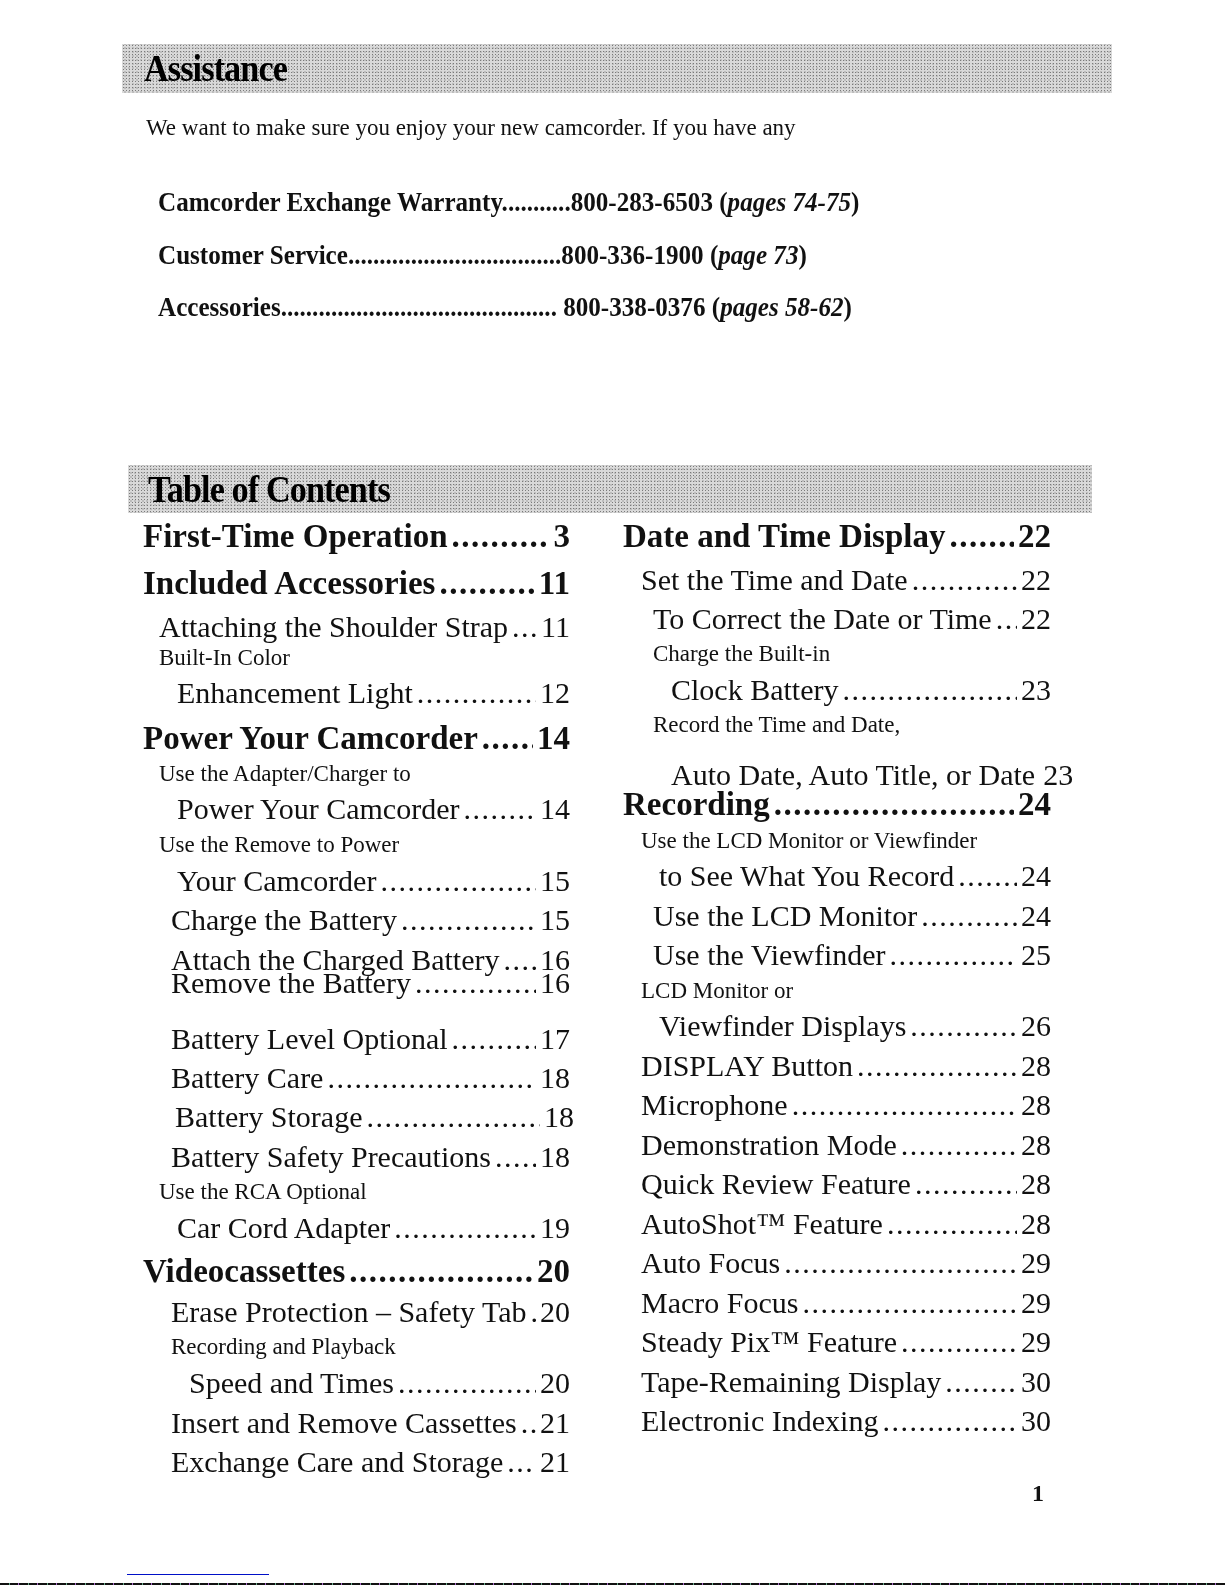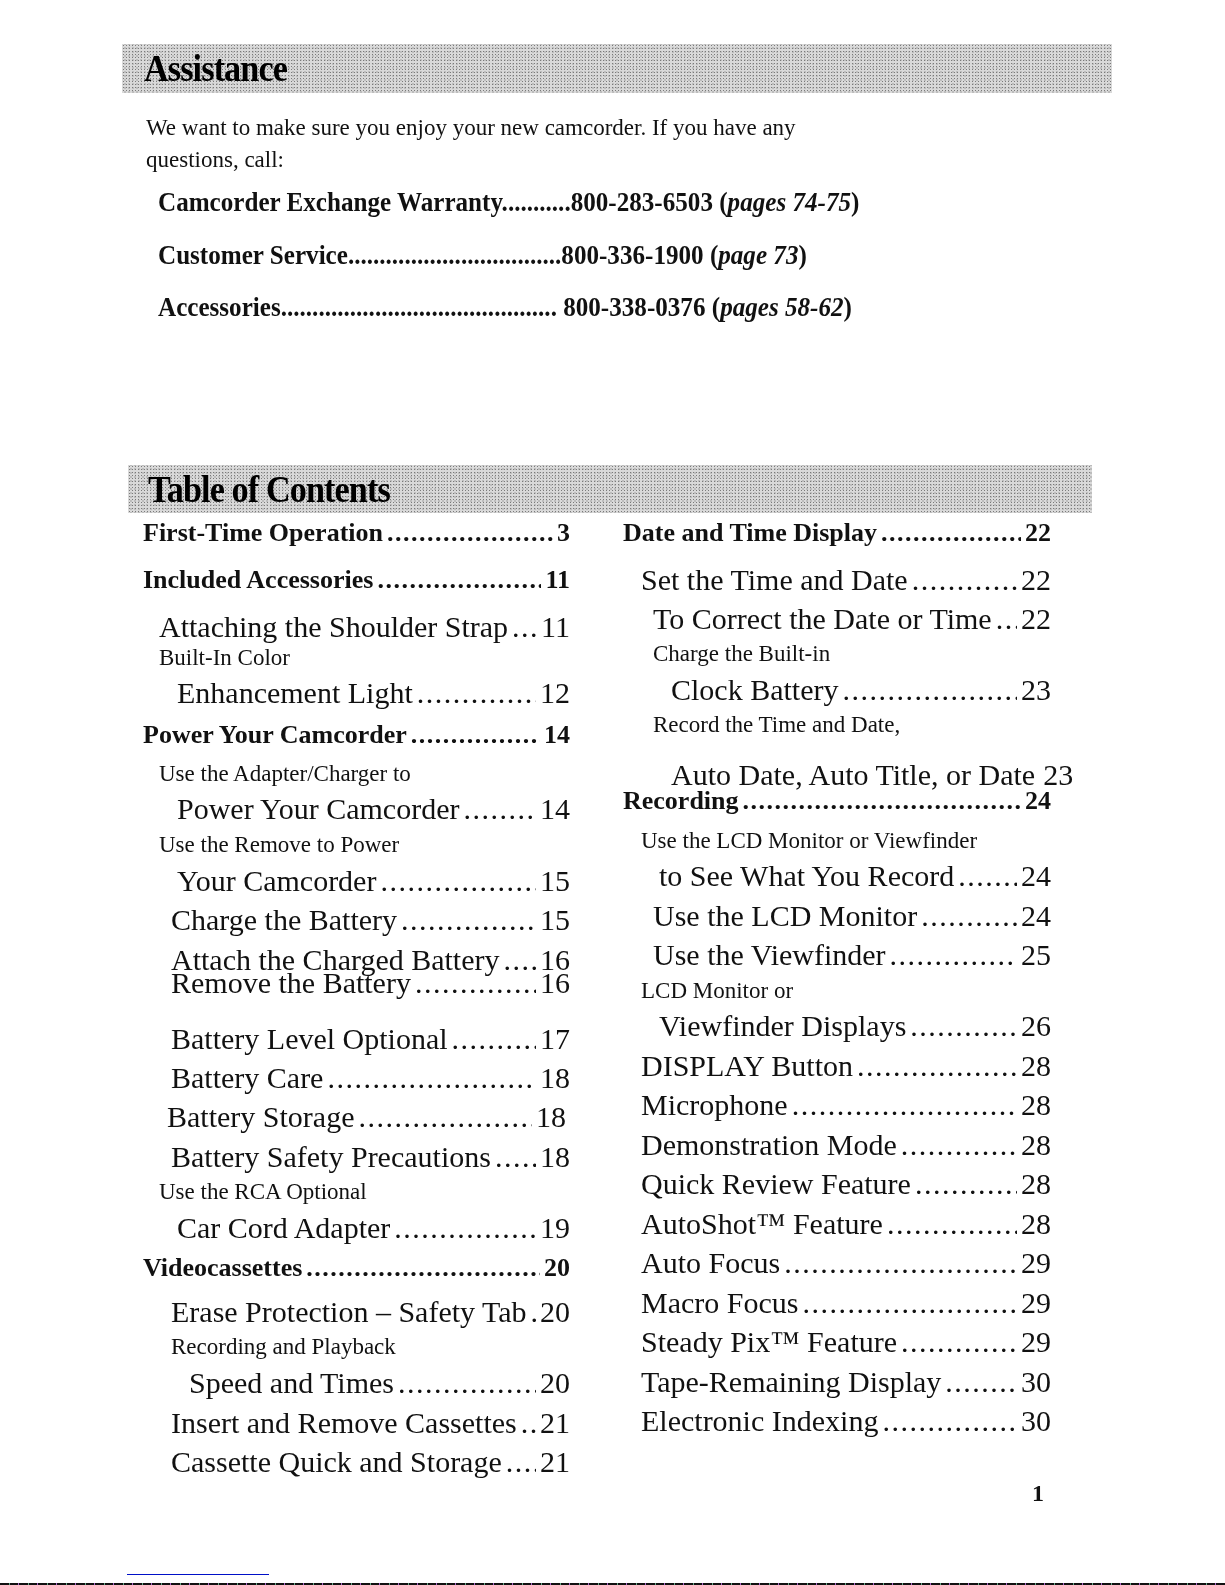--- a/index.html
+++ b/index.html
@@ -25,39 +25,38 @@
   .contact .ph-pages { font-style:italic; }
 
   .toc-col { position:absolute; top:518px; width:430px; }
   #toc-left { left:143px; }
   #toc-right { left:623px; }
   .row { position:absolute; display:flex; align-items:baseline; white-space:nowrap; }
   .row .lbl { flex:0 0 auto; }
   .row .dots { flex:1 1 auto; overflow:hidden; margin:0 4px; letter-spacing:1.5px; }
   .row .dots::before { content:"................................................................................................................................"; }
   .row .pg { flex:0 0 auto; text-align:right; }
-  .major { font-weight:bold; font-size:26px; }
+  .major { font-weight:bold; font-size:33px; }
   .minor { font-size:30px; }
   .cont { position:absolute; font-size:23px; white-space:nowrap; }
 
   .page-num { position:absolute; left:1032px; top:1480px; font-weight:bold; font-size:24px; }
   .blue-line { position:absolute; left:127px; top:1574px; width:142px; height:1px; background:#0010c8; }
   .bottom-line { position:absolute; left:0; top:1583px; width:1225px; height:2px;
     background:repeating-linear-gradient(90deg,#111 0 9px,#6a8 9px 10px,#111 10px 18px,#a6c 18px 19px); }
 </style>
 </head>
 <body>
 
 <div id="assist-banner" class="banner">
   <div class="btitle">Assistance</div>
 </div>
 
 <div class="intro">
   <div>We want to make sure you enjoy your new camcorder. If you have any</div>
-  <div>questions, call:</div>
 </div>
 
 <div class="contact" style="top:187px">
   <span>Camcorder Exchange Warranty</span><span>...........</span><span>800-283-6503</span> (<span class="ph-pages">pages 74-75</span>)
 </div>
 <div class="contact" style="top:240px">
   <span>Customer Service</span><span>..................................</span><span>800-336-1900</span> (<span class="ph-pages">page 73</span>)
 </div>
 <div class="contact" style="top:292px">
   <span>Accessories</span><span>............................................ </span><span>800-338-0376</span> (<span class="ph-pages">pages 58-62</span>)
@@ -124,21 +123,21 @@
   <div class="row minor" style="top:504px;left:28px;width:399px">
       <span class="lbl">Battery Level Optional</span>
       <span class="dots"></span>
       <span class="pg">17</span>
     </div>
   <div class="row minor" style="top:543px;left:28px;width:399px">
       <span class="lbl">Battery Care</span>
       <span class="dots"></span>
       <span class="pg">18</span>
     </div>
-  <div class="row minor" style="top:582px;left:24px;width:399px">
+  <div class="row minor" style="top:582px;left:32px;width:399px">
       <span class="lbl">Battery Storage</span>
       <span class="dots"></span>
       <span class="pg">18</span>
     </div>
   <div class="row minor" style="top:622px;left:28px;width:399px">
       <span class="lbl">Battery Safety Precautions</span>
       <span class="dots"></span>
       <span class="pg">18</span>
     </div>
   <div class="cont" style="top:661px;left:16px">Use the RCA Optional</div>
@@ -162,21 +161,21 @@
       <span class="lbl">Speed and Times</span>
       <span class="dots"></span>
       <span class="pg">20</span>
     </div>
   <div class="row minor" style="top:888px;left:28px;width:399px">
       <span class="lbl">Insert and Remove Cassettes</span>
       <span class="dots"></span>
       <span class="pg">21</span>
     </div>
   <div class="row minor" style="top:927px;left:28px;width:399px">
-      <span class="lbl">Cassette Quick and Storage</span>
+      <span class="lbl">Exchange Care and Storage</span>
       <span class="dots"></span>
       <span class="pg">21</span>
     </div>
 </div>
 
 <div id="toc-right" class="toc-col">
   <div class="row major" style="top:0px;left:0;width:428px">
       <span class="lbl">Date and Time Display</span>
       <span class="dots"></span>
       <span class="pg">22</span>

